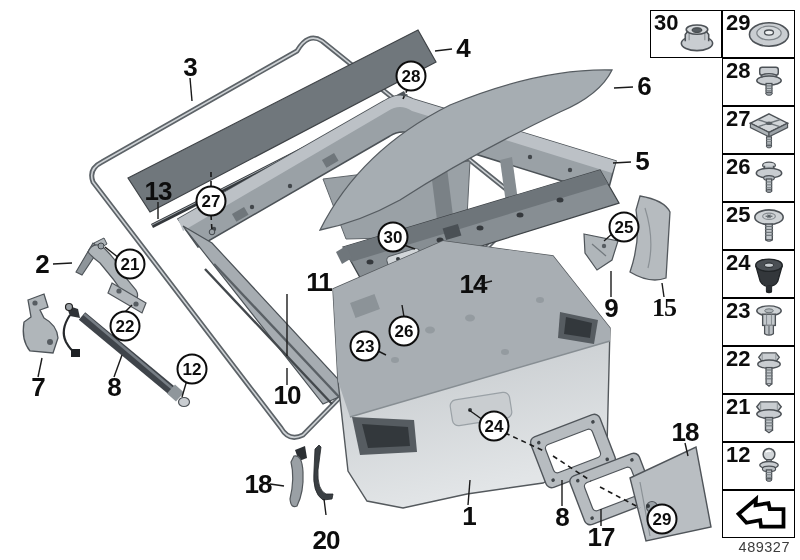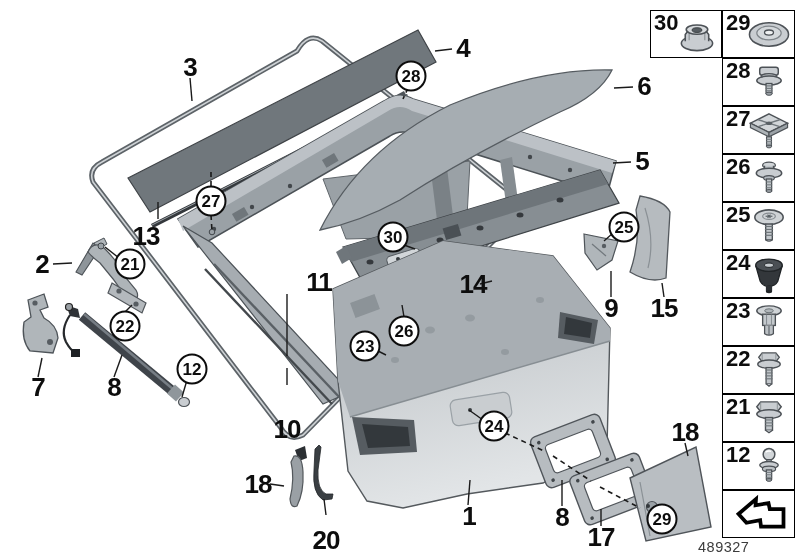--- a/index.html
+++ b/index.html
@@ -12,21 +12,21 @@
   .callout.plain{font-size:26px;letter-spacing:-1px;line-height:1;}
   .callout.circled{width:31px;height:31px;border:2.6px solid #0d0d0d;border-radius:50%;
            background:#fff;font-size:17px;display:flex;align-items:center;justify-content:center;
            box-sizing:border-box;}
   
   .sbox{position:absolute;width:73px;height:48px;border:1.6px solid #000;background:#fff;
         box-sizing:border-box;cursor:pointer;}
   .sref{position:absolute;top:0px;left:3px;font-size:22px;font-weight:bold;color:#0d0d0d;line-height:1.1;}
   .sicon{position:absolute;right:0px;top:2px;width:50px;height:43px;}
   .sicon.wide{right:2px;}
-  #diagram-code{position:absolute;left:698px;top:539px;width:92px;text-align:left;
+  #diagram-code{position:absolute;left:698px;top:539px;width:92px;text-align:right;
         font-size:14.5px;color:#3c3c3c;letter-spacing:0.5px;}
 </style>
 </head>
 <body>
 
 <svg width="0" height="0" style="position:absolute" aria-hidden="true">
 <defs>
   <linearGradient id="panelGrad" x1="0" y1="0" x2="0.25" y2="1">
     <stop offset="0" stop-color="#b4babe"></stop>
         <stop offset="0.55" stop-color="#ccd0d3"></stop>
@@ -349,37 +349,37 @@
       <line x1="600" y1="487" x2="640" y2="508"></line>
     </g>
   </svg>
 
   <div id="callouts">
       <div class="callout plain" style="left: 190px; top: 67px;">3</div>
       <div class="callout plain" style="left: 463px; top: 48px;">4</div>
       <div class="callout circled" style="left: 411px; top: 76px;">28</div>
       <div class="callout plain" style="left: 644px; top: 86px;">6</div>
       <div class="callout plain" style="left: 642px; top: 161px;">5</div>
-      <div class="callout plain" style="left: 146px; top: 191px; margin-top: 45px;">13</div>
+      <div class="callout plain" style="left: 158px; top: 191px;">13</div>
       <div class="callout circled" style="left: 211px; top: 201px;">27</div>
       <div class="callout circled" style="left: 393px; top: 237px;">30</div>
       <div class="callout circled" style="left: 624px; top: 227px;">25</div>
       <div class="callout plain" style="left: 42px; top: 264px;">2</div>
       <div class="callout circled" style="left: 130px; top: 264px;">21</div>
       <div class="callout plain" style="left: 287px; top: 282px; margin-left: 32px;">11</div>
       <div class="callout plain" style="left: 473px; top: 284px;">14</div>
       <div class="callout plain" style="left: 611px; top: 308px;">9</div>
-      <div class="callout plain" style="left: 664px; top: 308px;">15</div>
+      <div class="callout plain" style="left: 664px; top: 308px; font-family: Liberation Serif, serif;">15</div>
       <div class="callout circled" style="left: 125px; top: 326px;">22</div>
       <div class="callout circled" style="left: 404px; top: 331px;">26</div>
       <div class="callout circled" style="left: 365px; top: 346px;">23</div>
       <div class="callout circled" style="left: 192px; top: 369px;">12</div>
       <div class="callout plain" style="left: 38px; top: 387px;">7</div>
       <div class="callout plain" style="left: 114px; top: 387px;">8</div>
-      <div class="callout plain" style="left: 287px; top: 395px; margin-top: 34px;">10</div>
+      <div class="callout plain" style="left: 287px; top: 395px;">10</div>
       <div class="callout circled" style="left: 494px; top: 426px;">24</div>
       <div class="callout plain" style="left: 685px; top: 432px;">18</div>
       <div class="callout plain" style="left: 258px; top: 484px;">18</div>
       <div class="callout plain" style="left: 469px; top: 516px;">1</div>
       <div class="callout circled" style="left: 662px; top: 519px;">29</div>
       <div class="callout plain" style="left: 562px; top: 517px;">8</div>
       <div class="callout plain" style="left: 326px; top: 526px; margin-top: 14px;">20</div>
       <div class="callout plain" style="left: 601px; top: 537px;">17</div>
     </div>
 

